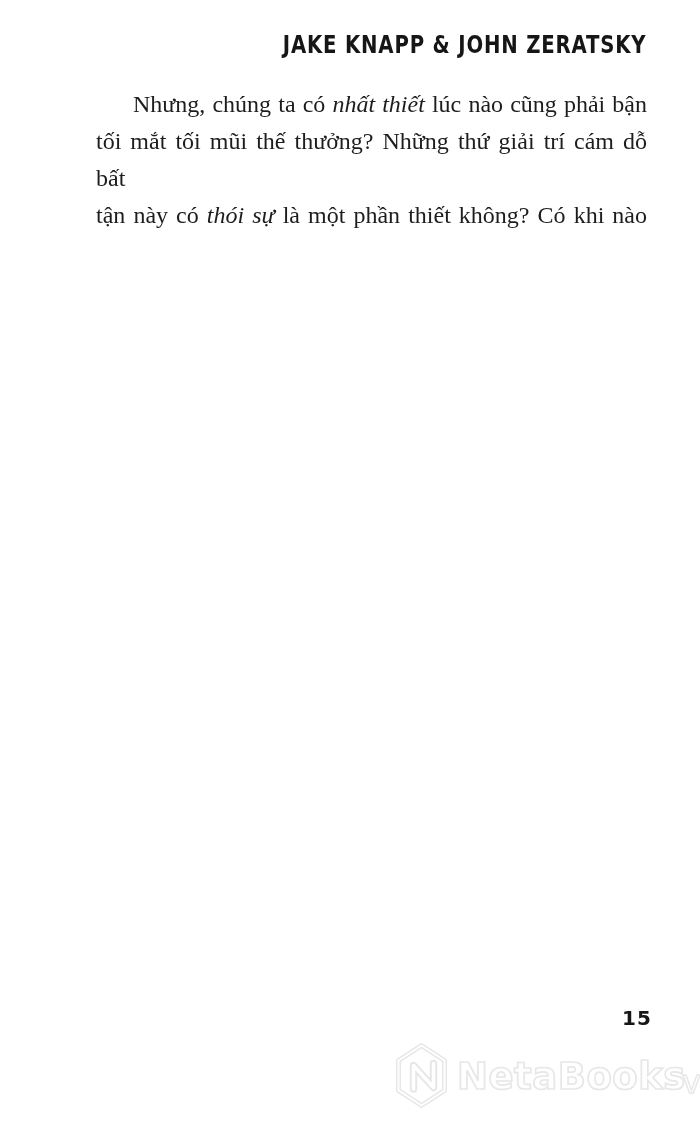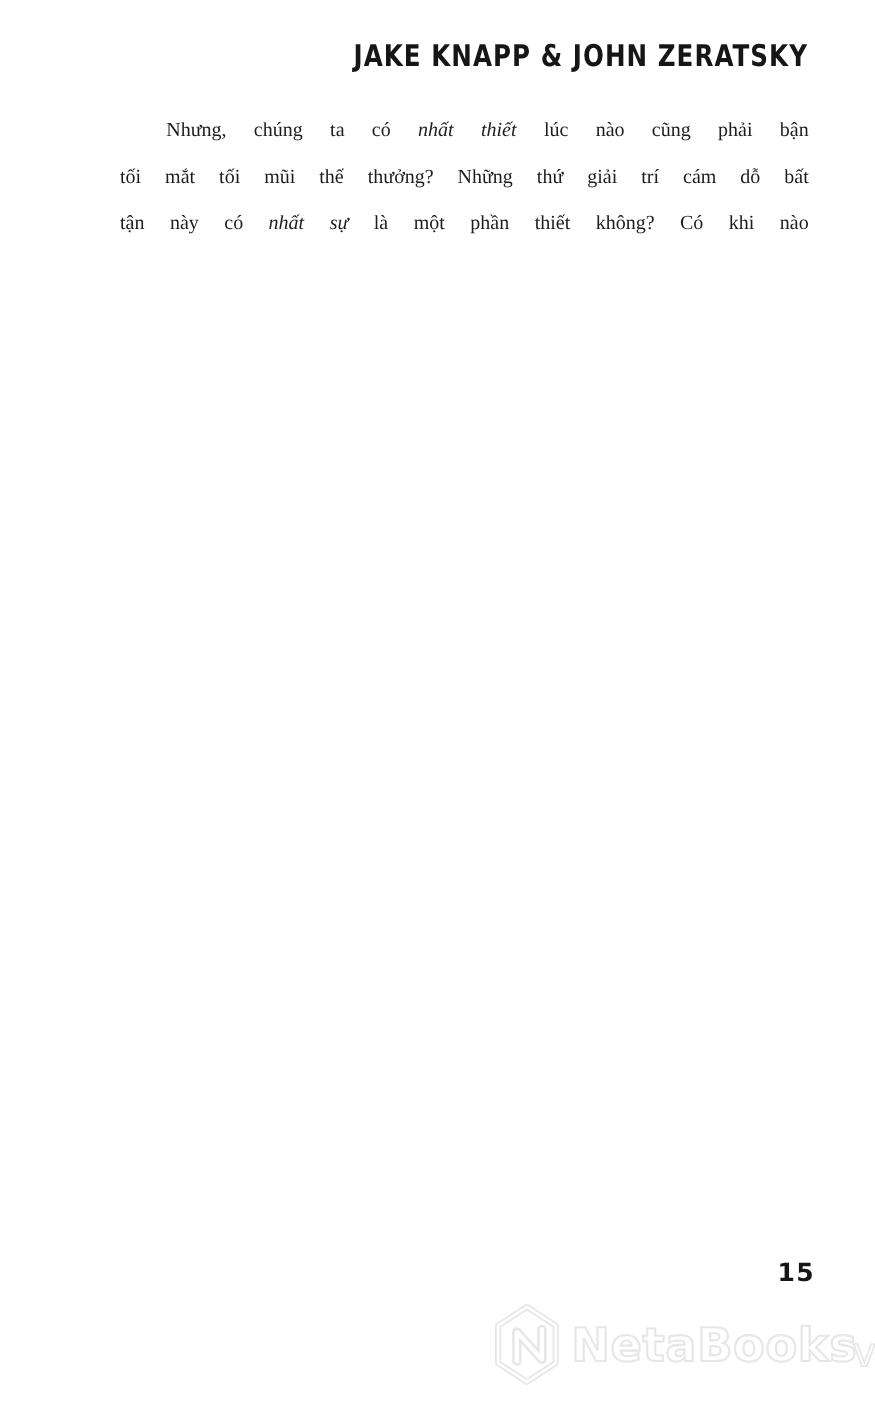--- a/index.html
+++ b/index.html
@@ -32,21 +32,21 @@
     transform-origin: right center;
     line-height: 1;
   }
 
   
   .body-paragraph {
     position: absolute;
     left: 84px;
     top: 86px;
     width: 551px;
-    font-size: 16px;
+    font-size: 24px;
     line-height: 37px;
     color: #1d1d1d;
   }
   .body-paragraph .line {
     text-align: justify;
   }
   .body-paragraph .line.just {
     text-align-last: justify;
   }
   .body-paragraph .line.indent {
@@ -112,21 +112,21 @@
 </head>
 <body>
 
 <div class="page">
 
   <div class="running-header">JAKE KNAPP &amp; JOHN ZERATSKY</div>
 
   <div class="body-paragraph">
       <div class="line just indent"><span>Nhưng, chúng ta có </span><em>nhất thiết</em><span> lúc nào cũng phải bận</span></div>
       <div class="line just"><span>tối mắt tối mũi thế thưởng? Những thứ giải trí cám dỗ bất</span></div>
-      <div class="line just"><span>tận này có </span><em>nhất sự</em><span> là một phần thiết không? Có khi nào</span></div>
+      <div class="line just"><span>tận này có </span><em>thói sự</em><span> là một phần thiết không? Có khi nào</span></div>
     </div>
 
   <div class="watermark">
     <svg class="wm-logo" width="53" height="65" viewBox="0 0 53 65" aria-hidden="true">
       <path d="M26.5 2.5 L49.5 17.5 L49.5 47.5 L26.5 62.5 L3.5 47.5 L3.5 17.5 Z" fill="none" stroke="#e7e7e7" stroke-width="5" stroke-linejoin="round"></path>
       <path d="M26.5 2.5 L49.5 17.5 L49.5 47.5 L26.5 62.5 L3.5 47.5 L3.5 17.5 Z" fill="none" stroke="#ffffff" stroke-width="2" stroke-linejoin="round"></path>
       <path d="M18.5 46 L18.5 22.5 L38.5 44.5 L38.5 20.5" fill="none" stroke="#e7e7e7" stroke-width="7.5" stroke-linecap="round" stroke-linejoin="round"></path>
       <path d="M18.5 46 L18.5 22.5 L38.5 44.5 L38.5 20.5" fill="none" stroke="#ffffff" stroke-width="3.5" stroke-linecap="round" stroke-linejoin="round"></path>
     </svg>
     <span class="wm-brand">NetaBooks</span>

